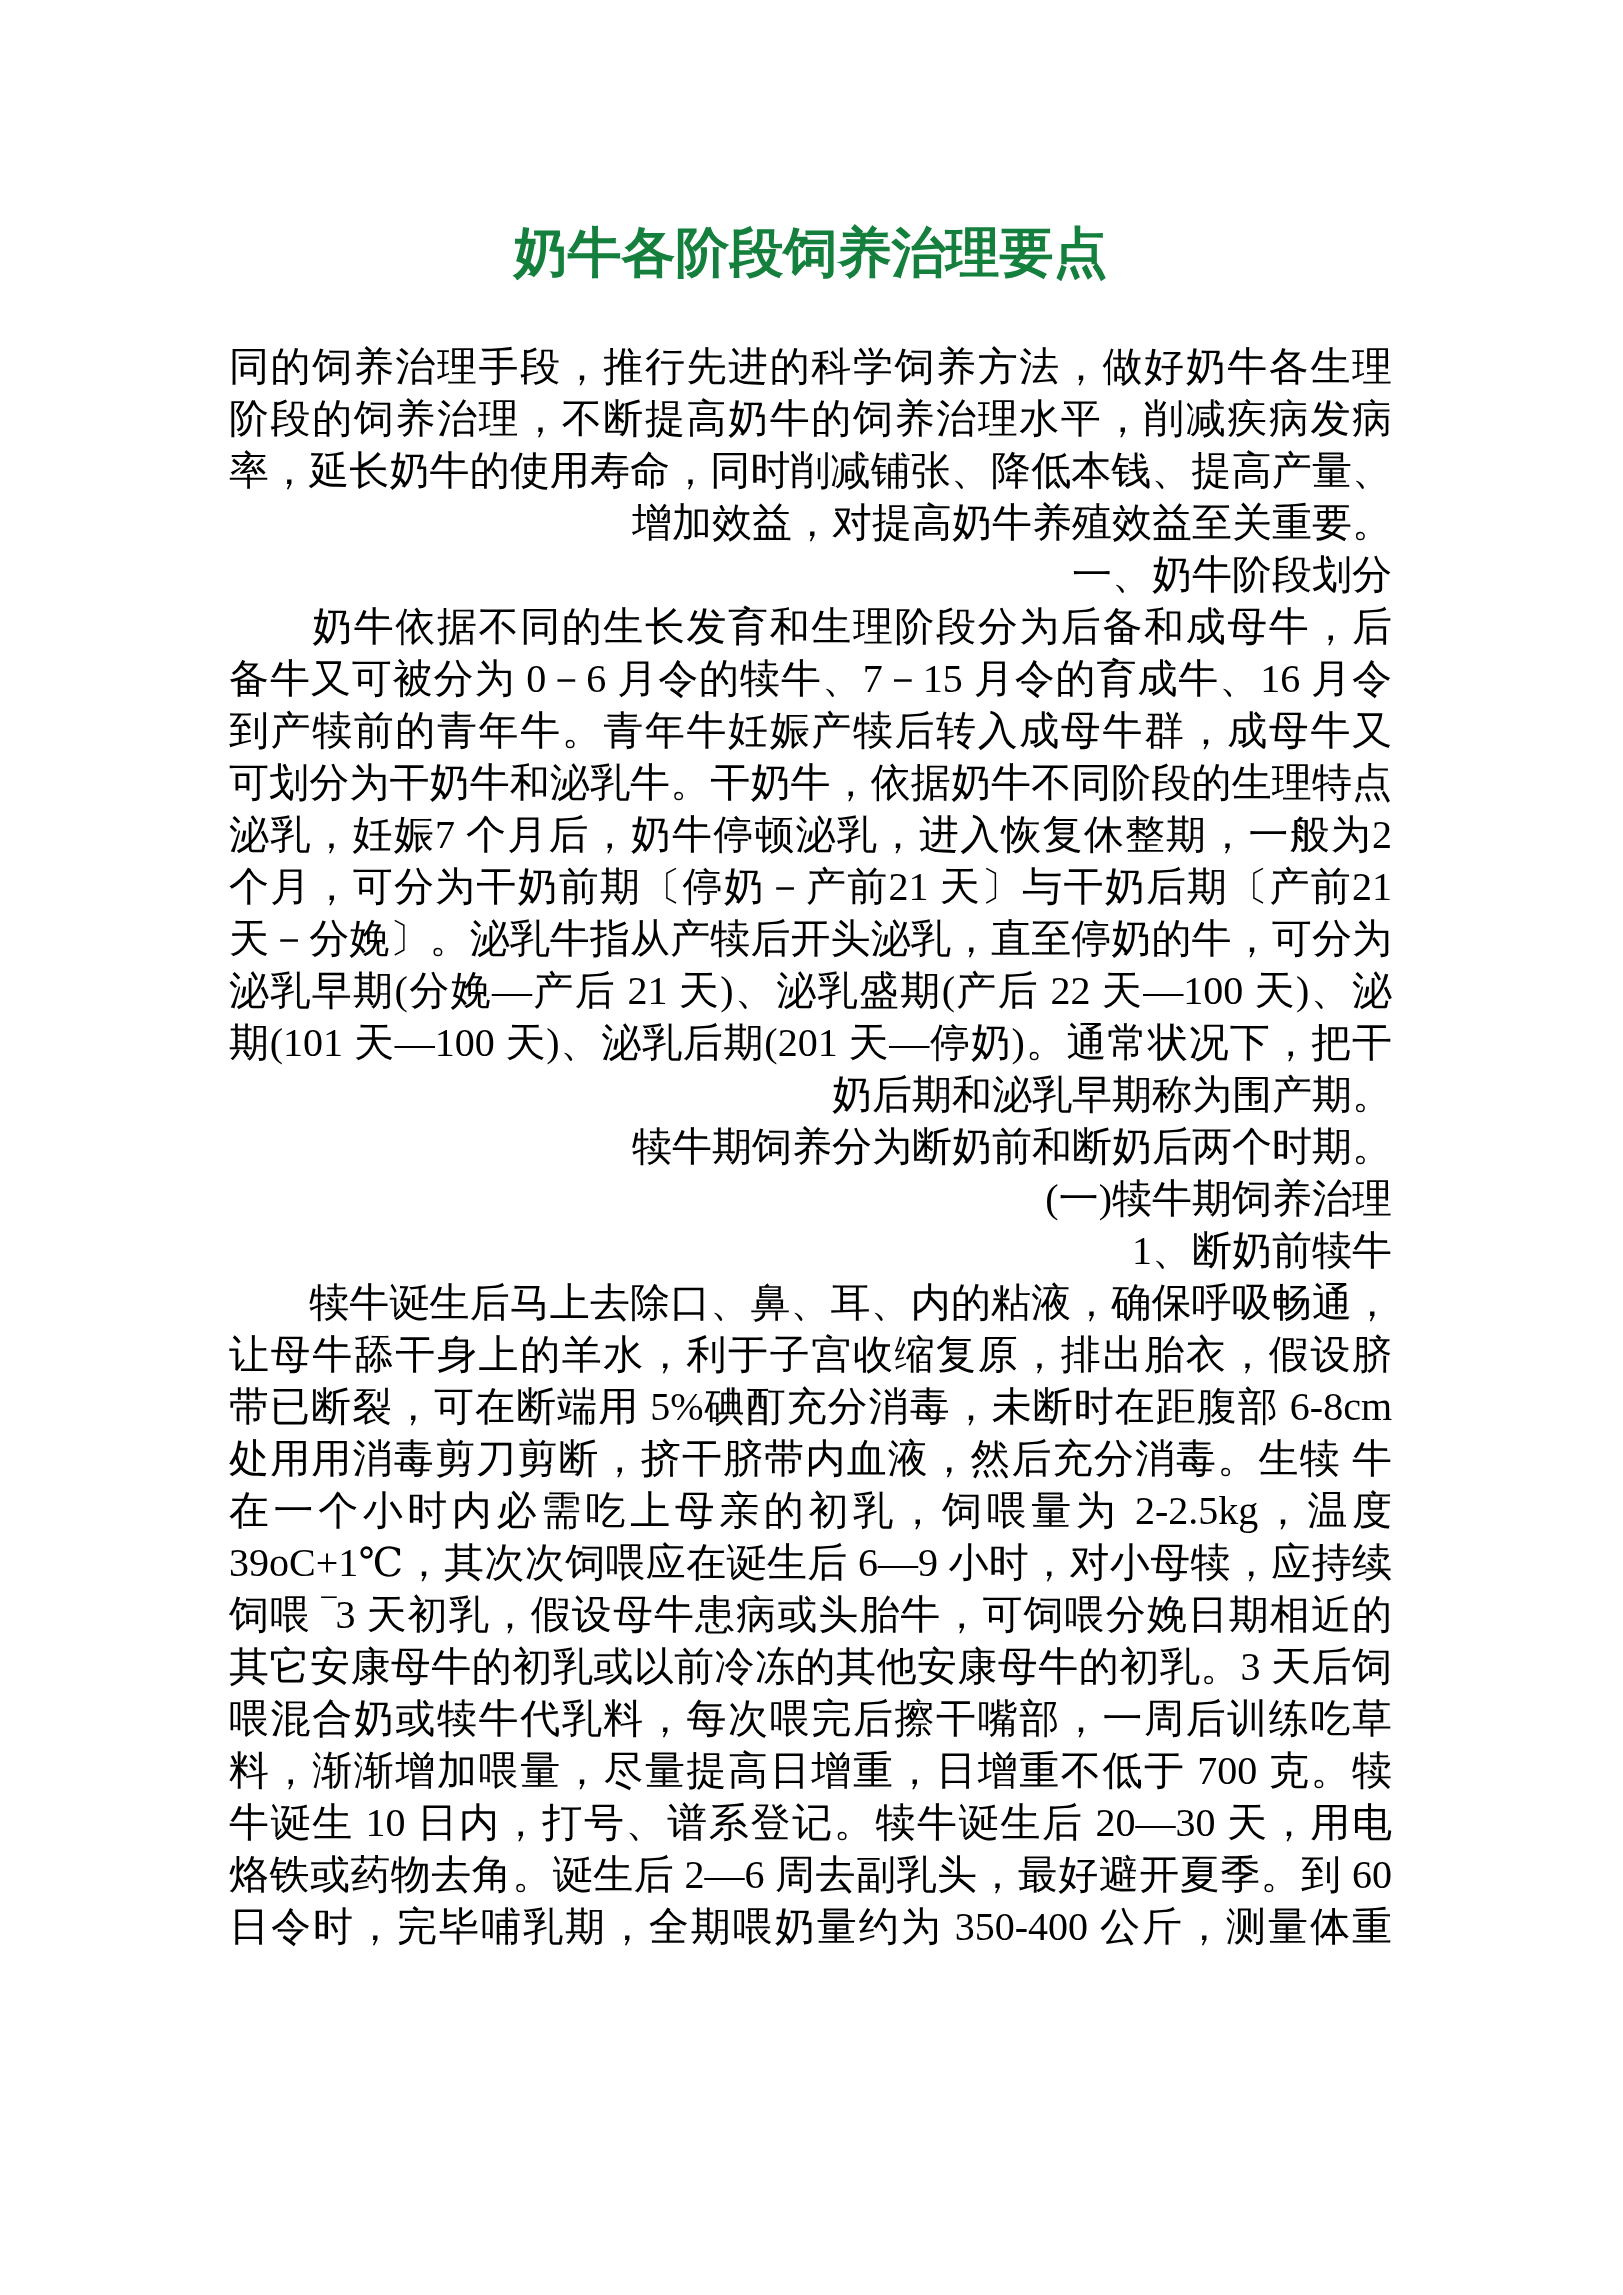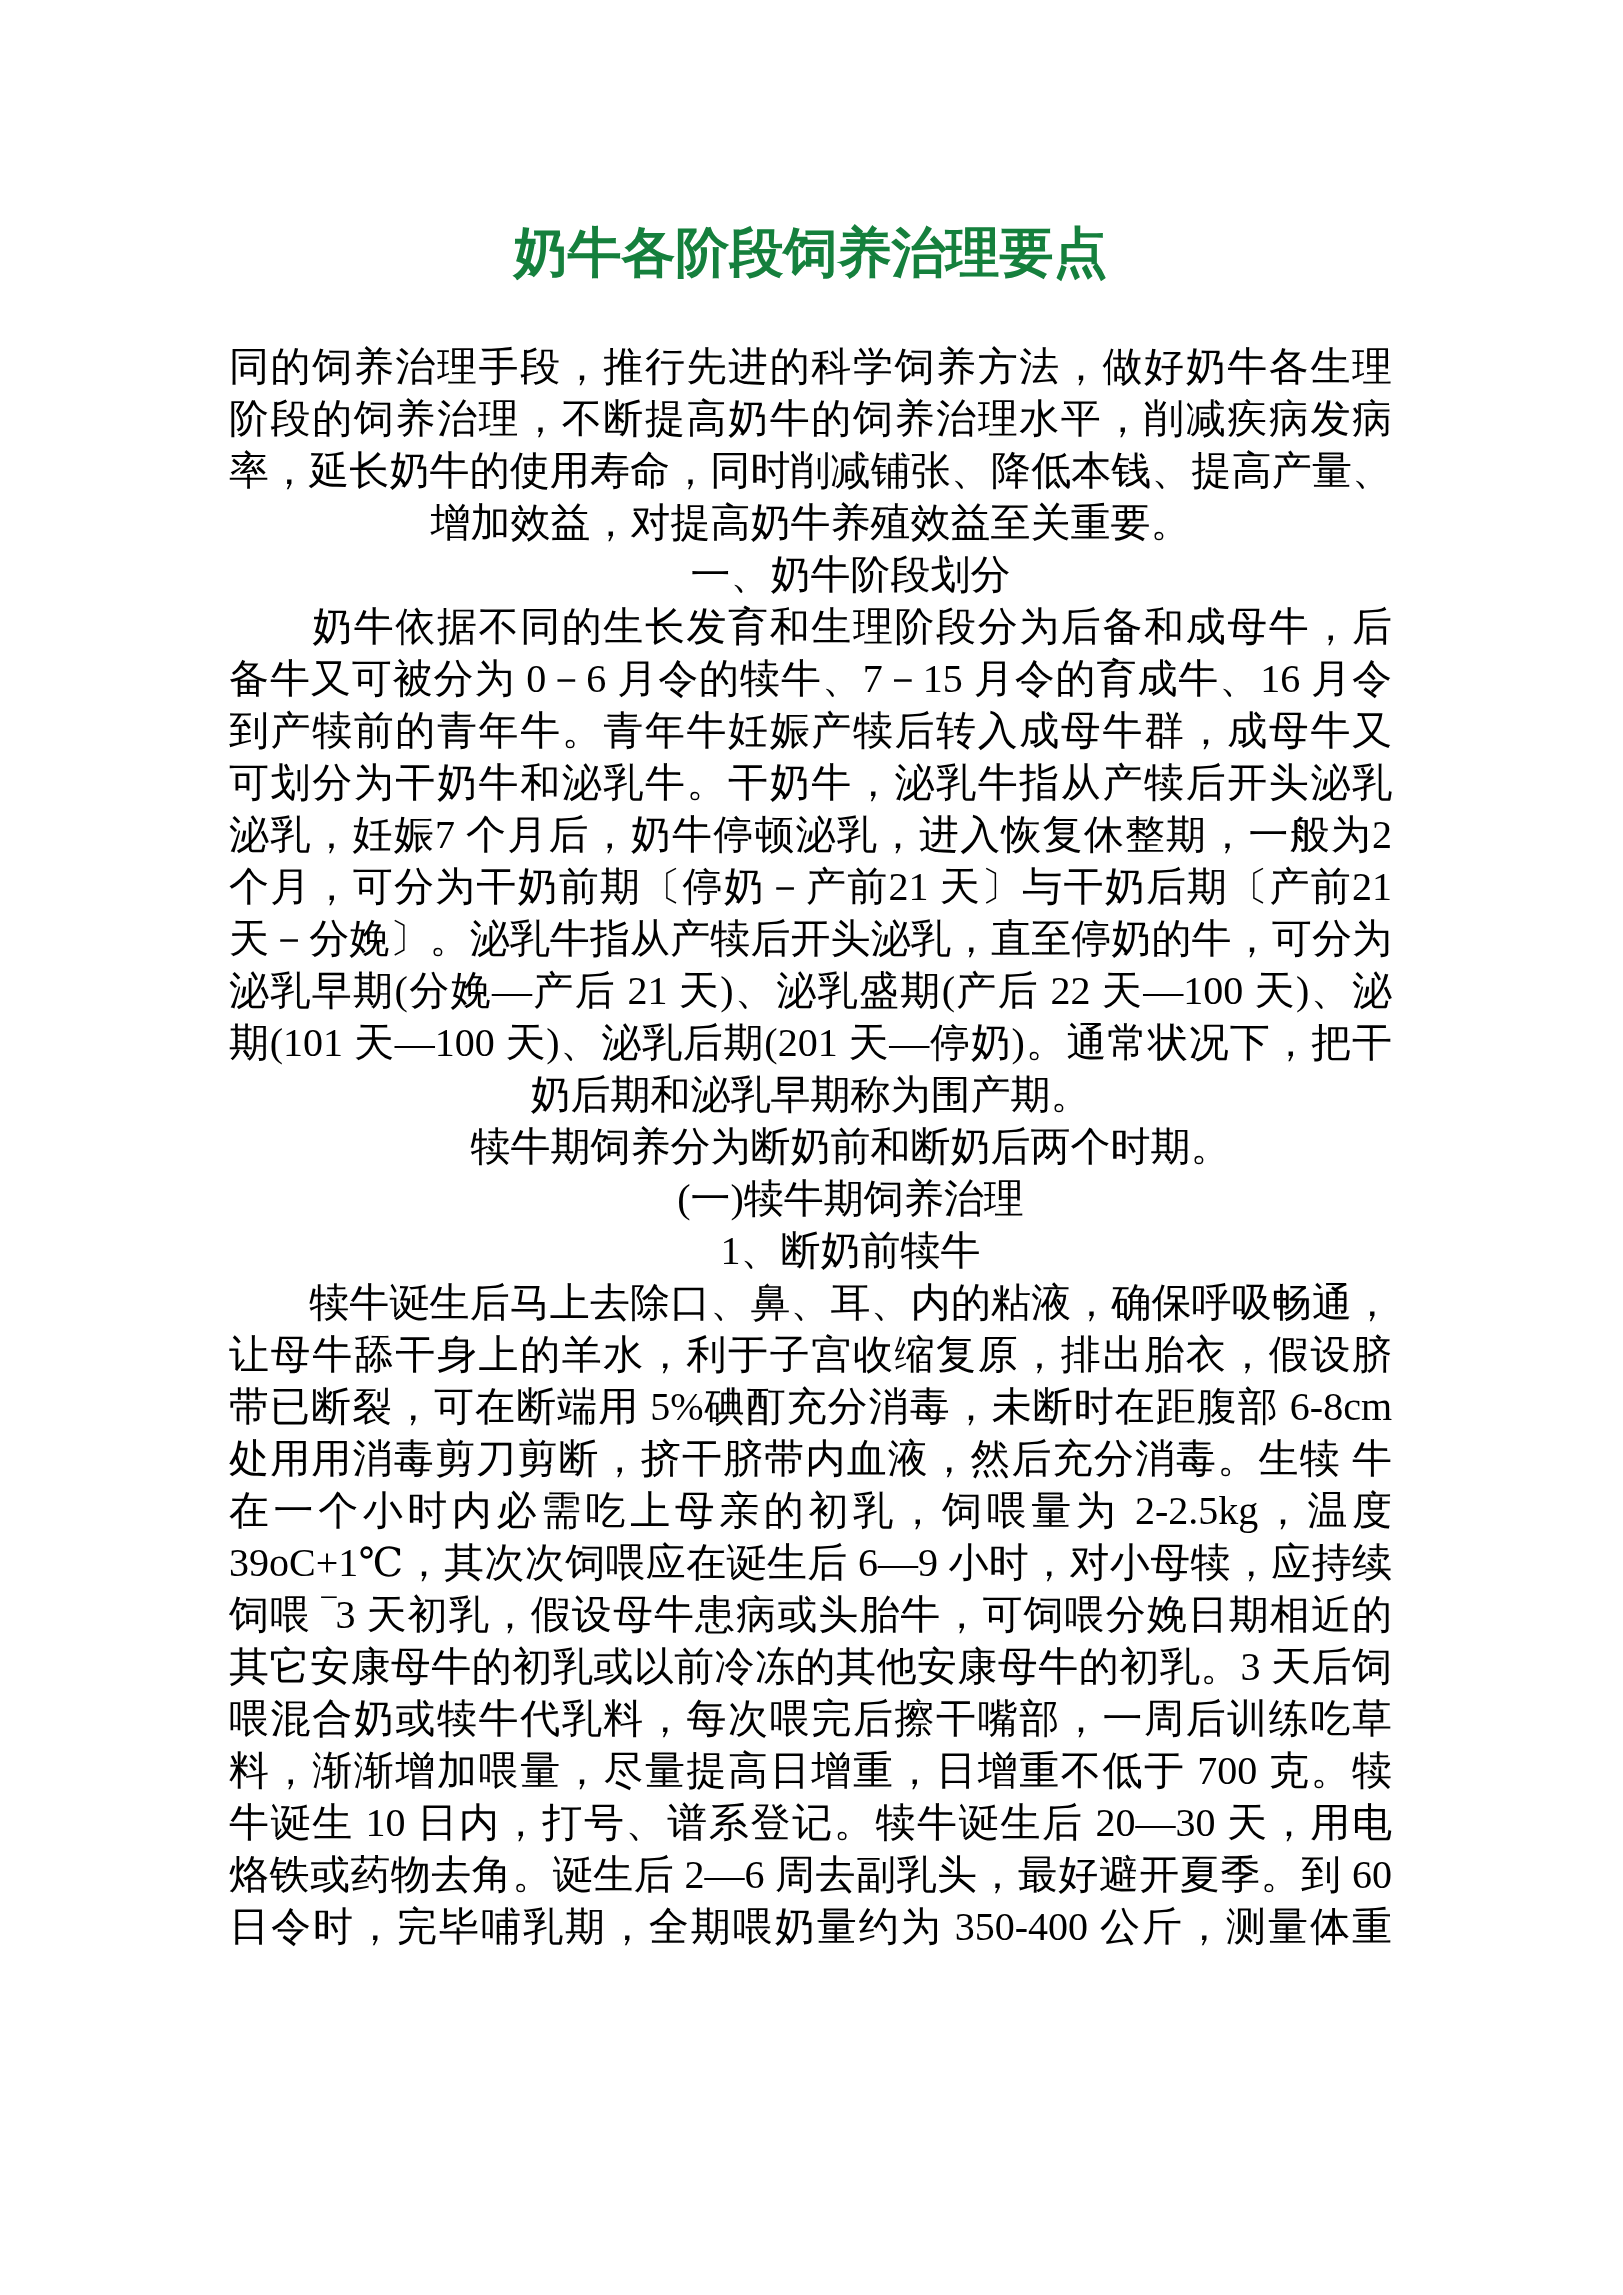--- a/index.html
+++ b/index.html
@@ -35,21 +35,21 @@
   }
   .para {
     margin: 0;
     padding: 0;
   }
   .line {
     font-size: 40px;
     line-height: 52px;
     height: 52px;
     overflow: hidden;
-    text-align: center;
+    text-align: right;
     color: #000000;
   }
   .line.jl {
     text-align: justify;
     text-align-last: justify;
     text-justify: inter-ideograph;
   }
 </style>
 </head>
 <body>
@@ -64,21 +64,21 @@
           <div class="line jl">率，延长奶牛的使用寿命，同时削减铺张、降低本钱、提高产量、</div>
           <div class="line">增加效益，对提高奶牛养殖效益至关重要。</div>
         </div>
         <div class="para">
           <div class="line">　　一、奶牛阶段划分</div>
         </div>
         <div class="para">
           <div class="line jl">　　奶牛依据不同的生长发育和生理阶段分为后备和成母牛，后</div>
           <div class="line jl">备牛又可被分为 0－6 月令的犊牛、7－15 月令的育成牛、16 月令</div>
           <div class="line jl">到产犊前的青年牛。青年牛妊娠产犊后转入成母牛群，成母牛又</div>
-          <div class="line jl">可划分为干奶牛和泌乳牛。干奶牛，泌乳牛指从产犊后开头泌乳</div>
+          <div class="line jl">可划分为干奶牛和泌乳牛。干奶牛，依据奶牛不同阶段的生理特点</div>
           <div class="line jl">泌乳，妊娠7 个月后，奶牛停顿泌乳，进入恢复休整期，一般为2</div>
           <div class="line jl">个月，可分为干奶前期〔停奶－产前21 天〕与干奶后期〔产前21</div>
           <div class="line jl">天－分娩〕。泌乳牛指从产犊后开头泌乳，直至停奶的牛，可分为</div>
           <div class="line jl">泌乳早期(分娩—产后 21 天)、泌乳盛期(产后 22 天—100 天)、泌</div>
           <div class="line jl">期(101 天—100 天)、泌乳后期(201 天—停奶)。通常状况下，把干</div>
           <div class="line">奶后期和泌乳早期称为围产期。</div>
         </div>
         <div class="para">
           <div class="line">　　犊牛期饲养分为断奶前和断奶后两个时期。</div>
         </div>

